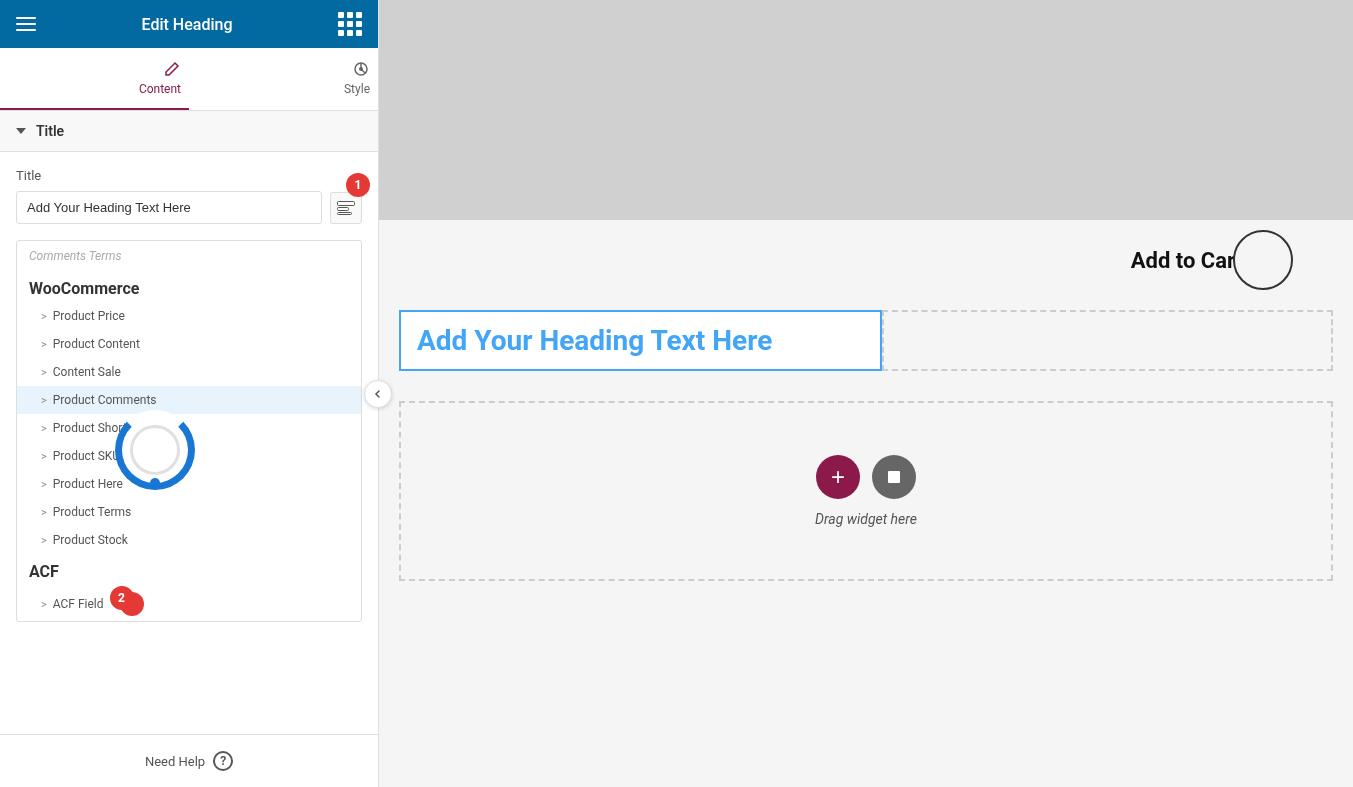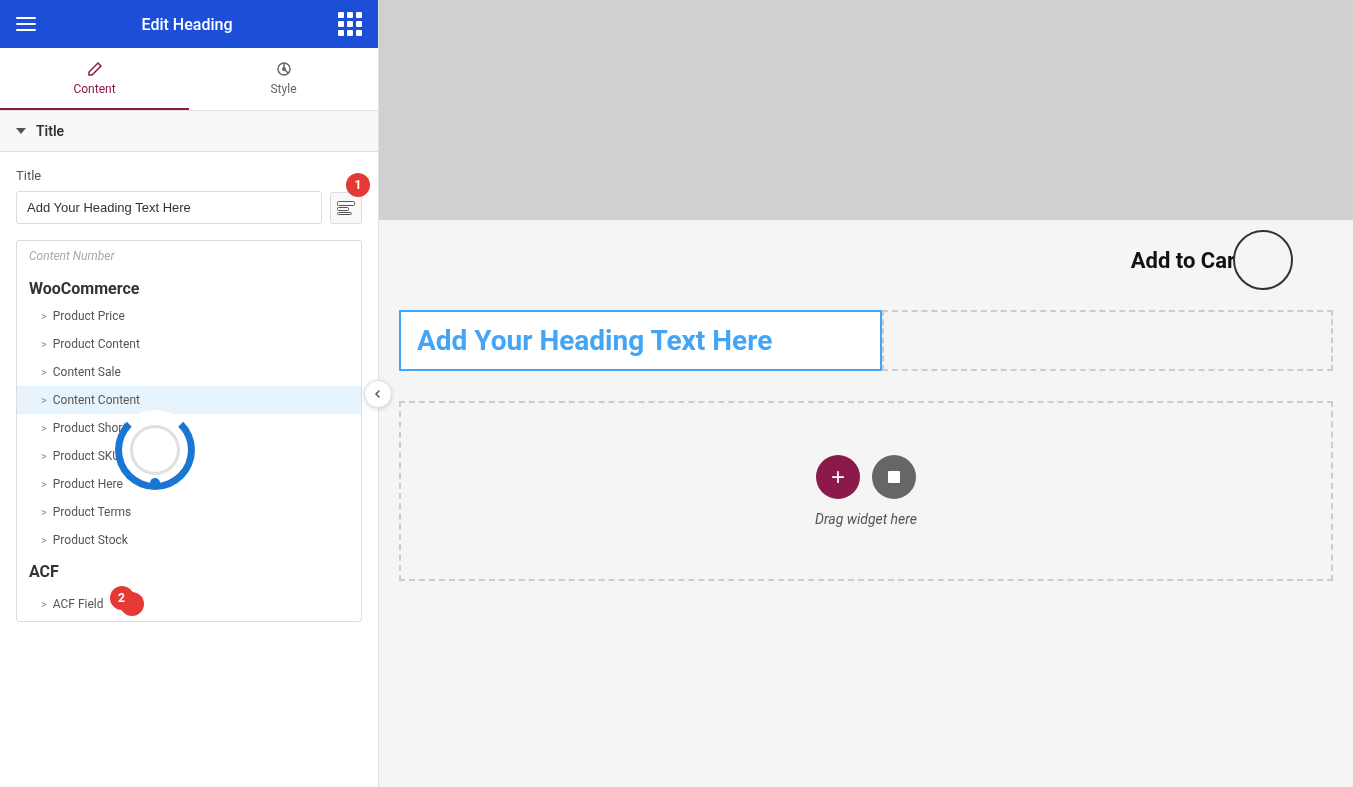--- a/index.html
+++ b/index.html
@@ -12,21 +12,21 @@
       background: #fff;
       display: flex;
       flex-direction: column;
       height: 100%;
       border-right: 1px solid #e0e0e0;
       position: relative;
       z-index: 10;
     }
 
     .sidebar-header {
-      background: #1d4ed8;
+      background: #0369a1;
       color: #fff;
       display: flex;
       align-items: center;
       justify-content: space-between;
       padding: 0 16px;
       height: 48px;
       flex-shrink: 0;
     }
 
     .sidebar-header-title {
@@ -68,21 +68,21 @@
     .sidebar-tabs {
       display: flex;
       border-bottom: 1px solid #e0e0e0;
       flex-shrink: 0;
     }
 
     .tab {
       flex: 1;
       display: flex;
       flex-direction: column;
-      align-items: center;
+      align-items: flex-end;
       padding: 12px 8px;
       cursor: pointer;
       color: #666;
       font-size: 12px;
       gap: 4px;
       border-bottom: 2px solid transparent;
     }
 
     .tab.active {
       color: #8b1a4a;
@@ -524,39 +524,39 @@
 
       <div class="badge badge-1">
         <span>1</span>
       </div>
     </div>
   </div>
 
   <div class="dropdown-container" style="position:relative;">
     <div class="dropdown-scroll">
 
-      <div class="dropdown-item-faded">Content Number</div>
+      <div class="dropdown-item-faded">Comments Terms</div>
 
       <div class="dropdown-group-label">WooCommerce</div>
 
       <div class="dropdown-item">
         <span class="chevron">&gt;</span>
         <span>Product Price</span>
       </div>
       <div class="dropdown-item">
         <span class="chevron">&gt;</span>
         <span>Product Content</span>
       </div>
       <div class="dropdown-item">
         <span class="chevron">&gt;</span>
         <span>Content Sale</span>
       </div>
       <div class="dropdown-item selected">
         <span class="chevron">&gt;</span>
-        <span>Content Content</span>
+        <span>Product Comments</span>
       </div>
       <div class="dropdown-item">
         <span class="chevron">&gt;</span>
         <span>Product Short Descript...</span>
       </div>
       <div class="dropdown-item">
         <span class="chevron">&gt;</span>
         <span>Product SKU</span>
       </div>
       <div class="dropdown-item">
@@ -595,20 +595,26 @@
 
           <div style="width:50px; height:50px; border-radius:50%; background:#fff; border:3px solid #e0e0e0; display:flex; align-items:center; justify-content:center;">
           </div>
         </div>
 
         <div style="position:absolute; bottom:2px; left:50%; transform:translateX(-50%); width:10px; height:10px; border-radius:50%; background:#1976d2;"></div>
       </div>
     </div>
   </div>
 
+  <div class="need-help">
+    <span>Need Help</span>
+    <div class="help-icon">
+      <span>?</span>
+    </div>
+  </div>
 
   <div class="collapse-arrow">
     <svg viewBox="0 0 10 10">
         <path d="M6 2L3 5l3 3" stroke="#555" stroke-width="1.5" fill="none" stroke-linecap="round"></path>
       </svg>
   </div>
 </div>
 
 <div class="main-canvas">
 

